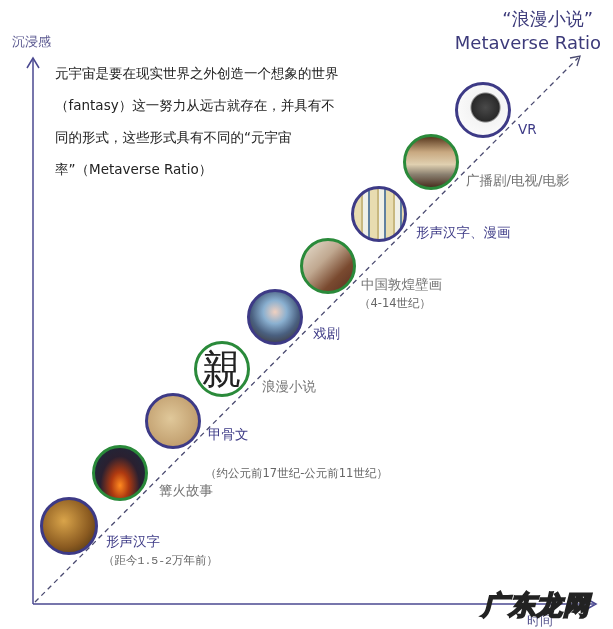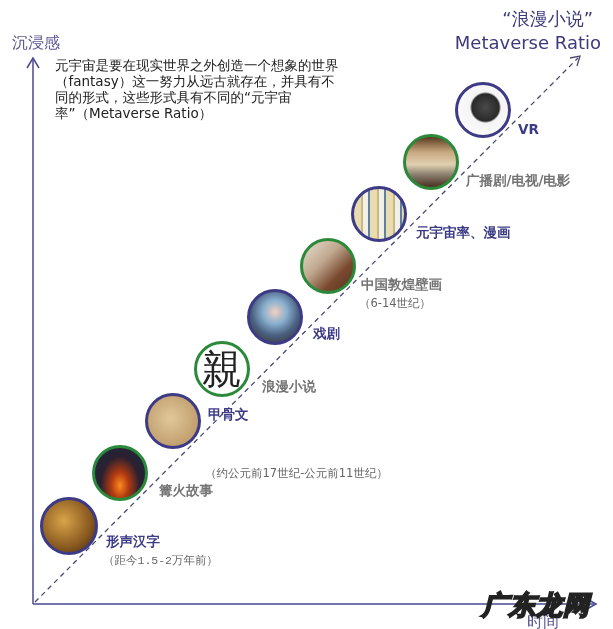--- a/index.html
+++ b/index.html
@@ -1,25 +1,25 @@
 <!DOCTYPE html>
 <html><head>
 <meta charset="utf-8">
 <style>
   html,body{margin:0;padding:0;background:#fff;}
   body{width:613px;height:629px;position:relative;overflow:hidden;font-family:"DejaVu Sans","Liberation Sans",sans-serif;}
   .abs{position:absolute;}
-  .axis-label{color:#5a5890;font-size:16px;}
-  .intro{left:55px;top:57px;width:290px;font-size:13.5px;line-height:16px;color:#222;}
+  .axis-label{color:#5a5890;font-size:13px;}
+  .intro{left:55px;top:57px;width:290px;font-size:13.5px;line-height:32px;color:#222;}
   .title1{right:20px;top:7px;font-size:18px;color:#3c3a7a;text-align:right;}
   .title2{right:12px;top:32px;font-size:18px;color:#3c3a7a;}
   .node{position:absolute;border-radius:50%;overflow:hidden;box-sizing:border-box;}
   .node.purple{border:3px solid #3d3a86;}
   .node.green{border:3px solid #2a8a3a;}
-  .lbl{position:absolute;font-size:13.5px;font-weight:bold;white-space:nowrap;}
+  .lbl{position:absolute;font-size:13.5px;font-weight:normal;white-space:nowrap;}
   .lbl.purple{color:#3d3a86;}
   .lbl.green{color:#737373;}
   .sub{position:absolute;font-size:11.5px;color:#666;white-space:nowrap;}
   .watermark{left:482px;top:588px;font-size:26px;font-weight:bold;color:#fff;
      -webkit-text-stroke:2px #222;letter-spacing:1px;font-style:italic;}
 </style>
 </head>
 <body>
 
 <svg class="abs" style="left:0;top:0" width="613" height="629">
@@ -43,37 +43,37 @@
 <div class="abs title2">Metaverse Ratio</div>
 
 <div class="node purple" style="left:40px;top:497px;width:58px;height:58px;background:radial-gradient(circle at 40% 40%,#d9a44a,#8a5a20 60%,#3a2a10);"></div>
 <div class="lbl purple" style="left:106px;top:533px;">形声汉字</div>
 <div class="sub" style="left:103px;top:553px;font-family:Liberation Mono, monospace;">（距今1.5-2万年前）</div>
 
 <div class="node green" style="left:92px;top:445px;width:56px;height:56px;background:radial-gradient(ellipse at 50% 75%,#ff8a20 0%,#b03a10 25%,#2a2030 55%,#1a2a40);"></div>
 <div class="lbl green" style="left:159px;top:482px;text-align:center;">篝火故事</div>
 
 <div class="node purple" style="left:145px;top:393px;width:56px;height:56px;background:radial-gradient(circle at 45% 45%,#e0c89a,#c2a070 70%,#a08058);"></div>
-<div class="lbl purple" style="left:208px;top:406px;">甲骨文</div>
+<div class="lbl purple" style="left:208px;top:426px;">甲骨文</div>
 <div class="sub" style="left:205px;top:450px;margin-top:16px;">（约公元前17世纪-公元前11世纪）</div>
 
 <div class="node green" style="left:194px;top:341px;width:56px;height:56px;background:#fff;display:flex;align-items:center;justify-content:center;">
   <span style="font-size:40px;color:#222;font-family:'DejaVu Serif',serif;line-height:1;">親</span>
 </div>
 <div class="lbl green" style="left:262px;top:378px;">浪漫小说</div>
 
 <div class="node purple" style="left:247px;top:289px;width:56px;height:56px;background:radial-gradient(circle at 50% 40%,#f0d0c0 0%,#8ab0d0 30%,#4a6080 60%,#3a2a20);"></div>
 <div class="lbl purple" style="left:313px;top:325px;">戏剧</div>
 
 <div class="node green" style="left:300px;top:238px;width:56px;height:56px;background:linear-gradient(135deg,#e8e0d0 0%,#c0a890 40%,#7a4a30 70%,#5a3020);"></div>
 <div class="lbl green" style="left:361px;top:276px;">中国敦煌壁画</div>
-<div class="sub" style="left:359px;top:296px;">（6-14世纪）</div>
+<div class="sub" style="left:359px;top:296px;">（4-14世纪）</div>
 
 <div class="node purple" style="left:351px;top:186px;width:56px;height:56px;background:repeating-linear-gradient(90deg,#e8dcb0 0 7px,#c8b880 7px 9px,#f0f0e8 9px 14px,#6080a0 14px 16px);"></div>
-<div class="lbl purple" style="left:416px;top:224px;">元宇宙率、漫画</div>
+<div class="lbl purple" style="left:416px;top:224px;">形声汉字、漫画</div>
 
 <div class="node green" style="left:403px;top:134px;width:56px;height:56px;background:linear-gradient(180deg,#5a3a20 0%,#c8a880 30%,#e0d0b0 55%,#8a8070 75%,#4a3020 100%);"></div>
 <div class="lbl green" style="left:466px;top:172px;">广播剧/电视/电影</div>
 
 <div class="node purple" style="left:455px;top:82px;width:56px;height:56px;background:radial-gradient(ellipse at 55% 45%,#4a4a4a 0%,#2a2a2a 35%,#f4f4f4 40%,#fff);"></div>
 <div class="lbl purple" style="left:518px;top:121px;">VR</div>
 
 <div class="abs watermark">广东龙网</div>
 
 </body></html>

